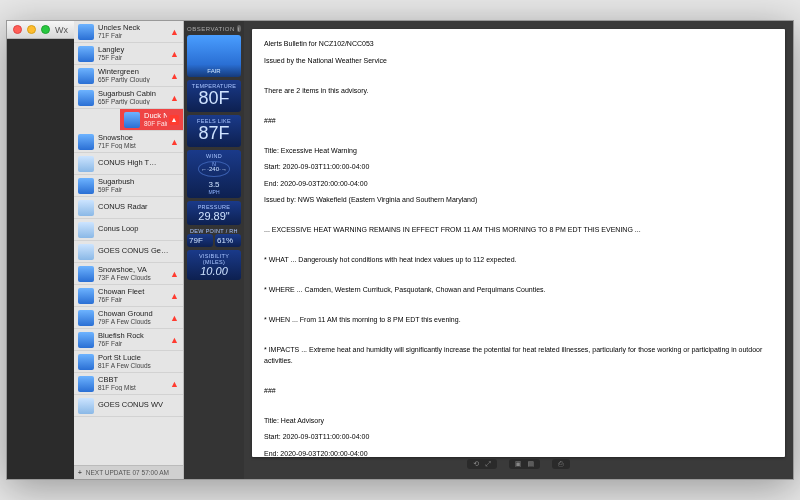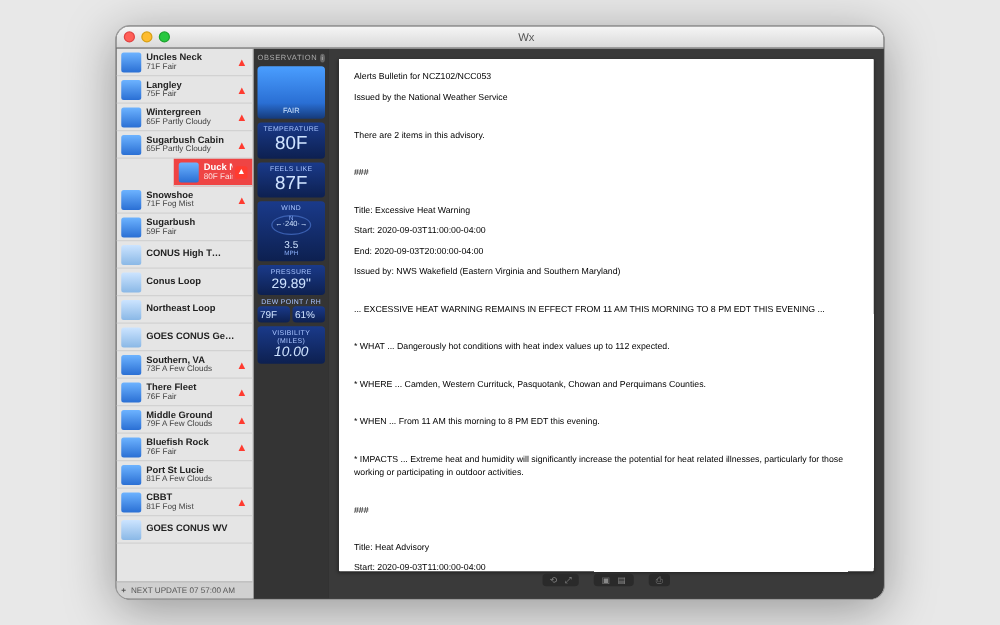--- a/index.html
+++ b/index.html
@@ -1,20 +1,20 @@
 <!DOCTYPE html>
 <html><head>
 <meta charset="utf-8">
 <style>
   * { box-sizing: border-box; margin: 0; padding: 0; font-family: -apple-system, "Helvetica Neue", Arial, sans-serif; }
   body { background: #e8e8e8; width: 800px; height: 500px; overflow: hidden; display:flex; align-items:center; justify-content:center;}
   .shadow { filter: drop-shadow(0 8px 20px rgba(0,0,0,0.35)); }
   .window {
-    width: 616px; height: 460px; background: #2b2b2b; border-radius: 12px;
-    overflow: hidden; display: flex; flex-direction: column; border:1px solid #999;
+    width: 788px; height: 460px; background: #2b2b2b; border-radius: 0;
+    overflow: hidden; display: flex; border:1px solid #999;
   }
   .titlebar {
     height: 18px; background: linear-gradient(#f6f6f6,#d9d9d9);
     display: flex; align-items: center; padding: 0 6px; font-size: 9px; color:#555;
     border-bottom:1px solid #b5b5b5;
   }
   .tl-btn { width:9px; height:9px; border-radius:50%; margin-right:5px; }
   .tl-close{background:#ff5f57;border:1px solid #e04343;}
   .tl-min{background:#febc2e;border:1px solid #d6a017;}
   .tl-max{background:#28c840;border:1px solid #1da32e;}
@@ -22,34 +22,34 @@
   .body { flex:1; display:flex; overflow:hidden; }
   
   .sidebar { width:110px; background:#e5e5e5; display:flex; flex-direction:column; border-right:1px solid #bbb;}
   .loc-list{ flex:1; overflow-y:auto; }
   .loc-list::-webkit-scrollbar{width:6px;} .loc-list::-webkit-scrollbar-thumb{background:#bbb;border-radius:3px;}
   .loc { display:flex; align-items:center; padding:2px 4px; height:22px; border-bottom:1px solid #d2d2d2; font-size:7px; color:#222; position:relative;}
   .loc.sel{ background:#ef4444; color:#fff;margin-left:46px; }
   .loc .thumb{ width:16px; height:16px; background:linear-gradient(#6db3ff,#2a6fd4); border-radius:2px; margin-right:4px; flex-shrink:0;}
   .loc.loop .thumb{ background:linear-gradient(#cce4ff,#8ab8e6); }
   .loc .txt{ flex:1; overflow:hidden; white-space:nowrap; line-height:1.1;}
-  .loc .name{ font-weight:700; font-size:7.5px;}
+  .loc .name{ font-weight:400; font-size:7.5px;}
   .loc .cond{ font-size:6.5px; opacity:0.85;}
   .loc .warn{ color:#ff3b30; font-size:9px; margin-left:2px;}
   .loc.sel .warn{ color:#fff; background:#ff3b30; border-radius:2px; width:10px; height:10px; display:flex;align-items:center;justify-content:center;font-size:7px;}
   .sb-footer{ height:14px; background:#d0d0d0; font-size:6.5px; color:#555; display:flex; align-items:center; padding:0 4px; border-top:1px solid #bbb;}
   .sb-footer .plus{margin-right:4px; font-weight:bold;}
   
   .obs { width:60px; background:#343434; padding:4px 3px; display:flex; flex-direction:column; gap:3px;}
   .obs-head{ font-size:6px; color:#aaa; letter-spacing:0.5px; text-align:center; display:flex;justify-content:center;align-items:center;gap:2px;}
   .obs-head .info{ width:7px;height:7px;border-radius:50%;background:#666;color:#ccc;font-size:5px;display:flex;align-items:center;justify-content:center;}
   .card{ background:linear-gradient(#1a3a8a,#0d2050); border-radius:3px; padding:3px 2px; text-align:center; }
   .card.sky{ height:42px; background:linear-gradient(#4a9eff 0%,#2a6fd4 70%, #153a7a 100%); display:flex; flex-direction:column; justify-content:flex-end; font-size:6px; color:#cde4ff;}
   .lbl{ font-size:5.5px; color:#a8c4ff; letter-spacing:0.3px;}
-  .big{ font-size:15px; color:#cfe3ff; font-weight:300; line-height:1.1;}
+  .big{ font-size:18px; color:#cfe3ff; font-weight:300; line-height:1.1;}
   .wind-card{ height:48px; display:flex; flex-direction:column; align-items:center; justify-content:center;}
   .compass{ width:32px;height:32px;border:1px solid #3a5fb0;border-radius:50%; position:relative; font-size:5px;color:#8fb3ff; display:flex;align-items:center;justify-content:center;}
   .compass .dir{position:absolute;}
   .pair{ display:flex; gap:2px;}
   .pair .half{ flex:1; background:linear-gradient(#1a3a8a,#0d2050); border-radius:3px; padding:2px; font-size:8px; color:#cfe3ff;}
   
   .main { flex:1; background:#3a3a3a; padding:8px; display:flex; flex-direction:column;}
   .page { flex:1; background:#fff; border-radius:1px; padding:10px 12px; font-size:7px; color:#000; line-height:1.5; overflow:auto; box-shadow:0 1px 3px rgba(0,0,0,0.4);}
   .page p{ margin-bottom:6px; }
   .toolbar{ height:14px; display:flex; justify-content:center; align-items:center; gap:12px; font-size:7px; color:#888;}
@@ -111,71 +111,71 @@
               <div class="warn">▲</div>
             </div>
             <div class="loc">
               <div class="thumb"></div>
               <div class="txt">
                 <div class="name">Snowshoe</div>
                 <div class="cond">71F Fog Mist</div>
               </div>
               <div class="warn">▲</div>
             </div>
+            <div class="loc loop">
+              <div class="thumb"></div>
+              <div class="txt">
+                <div class="name">CONUS High T…</div>
+              </div>
+            </div>
             <div class="loc">
               <div class="thumb"></div>
               <div class="txt">
                 <div class="name">Sugarbush</div>
                 <div class="cond">59F Fair</div>
               </div>
             </div>
             <div class="loc loop">
               <div class="thumb"></div>
               <div class="txt">
-                <div class="name">CONUS High T…</div>
+                <div class="name">CONUS Radar</div>
               </div>
             </div>
             <div class="loc loop">
               <div class="thumb"></div>
               <div class="txt">
                 <div class="name">Conus Loop</div>
               </div>
             </div>
             <div class="loc loop">
               <div class="thumb"></div>
               <div class="txt">
-                <div class="name">Northeast Loop</div>
-              </div>
-            </div>
-            <div class="loc loop">
-              <div class="thumb"></div>
-              <div class="txt">
                 <div class="name">GOES CONUS Ge…</div>
               </div>
             </div>
             <div class="loc">
               <div class="thumb"></div>
               <div class="txt">
-                <div class="name">Southern, VA</div>
+                <div class="name">Snowshoe, VA</div>
                 <div class="cond">73F A Few Clouds</div>
               </div>
               <div class="warn">▲</div>
             </div>
             <div class="loc">
               <div class="thumb"></div>
               <div class="txt">
-                <div class="name">There Fleet</div>
+                <div class="name">Chowan Fleet</div>
                 <div class="cond">76F Fair</div>
               </div>
               <div class="warn">▲</div>
             </div>
             <div class="loc">
               <div class="thumb"></div>
               <div class="txt">
-                <div class="name">Middle Ground</div>
+                <div class="name">Chowan Ground</div>
                 <div class="cond">79F A Few Clouds</div>
               </div>
               <div class="warn">▲</div>
             </div>
             <div class="loc">
               <div class="thumb"></div>
               <div class="txt">
                 <div class="name">Bluefish Rock</div>
                 <div class="cond">76F Fair</div>
               </div>

